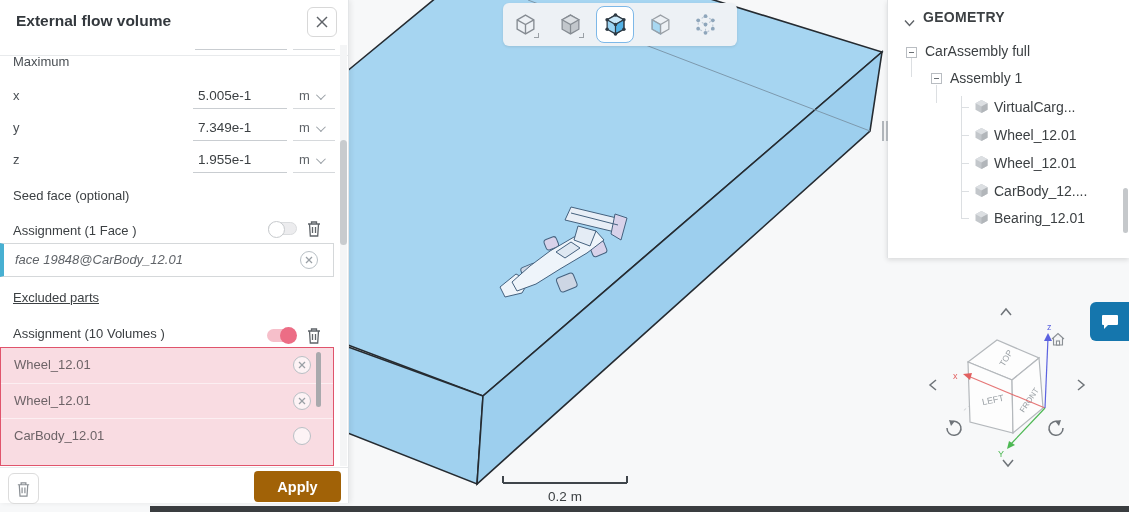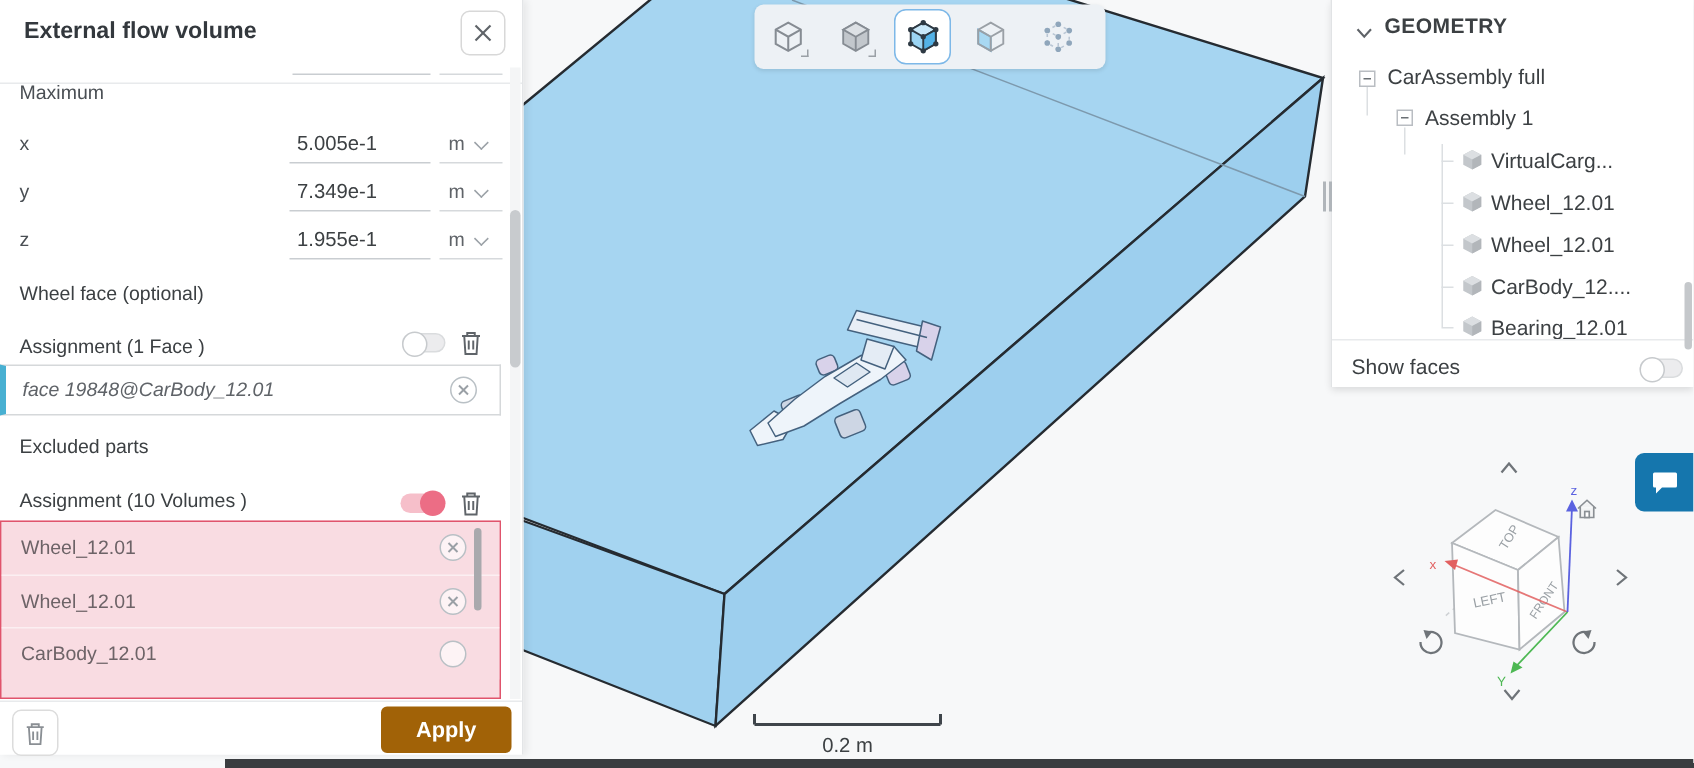--- a/index.html
+++ b/index.html
@@ -218,21 +218,21 @@
   <div class="unit" style="left:293px; top:88px; width:42px; height:21px;"><span>m</span><span class="chev"></span></div>
 
   <div class="lbl abs" style="left:13px; top:120px;">y</div>
   <div class="field" style="left:193px; top:120px; width:94px; height:21px;">7.349e-1</div>
   <div class="unit" style="left:293px; top:120px; width:42px; height:21px;"><span>m</span><span class="chev"></span></div>
 
   <div class="lbl abs" style="left:13px; top:152px;">z</div>
   <div class="field" style="left:193px; top:152px; width:94px; height:21px;">1.955e-1</div>
   <div class="unit" style="left:293px; top:152px; width:42px; height:21px;"><span>m</span><span class="chev"></span></div>
 
-  <div class="lbl abs" style="left:13px; top:188px; color:#3c4043;">Wheel face (optional)</div>
+  <div class="lbl abs" style="left:13px; top:188px; color:#3c4043;">Seed face (optional)</div>
 
   <div class="lbl abs" style="left:13px; top:223px; color:#3c4043;">Assignment (1 Face )</div>
   <div class="toggle off abs" style="left:268px; top:222px;">
       <span class="knob"></span>
     </div>
   <div class="abs" style="left:305px; top:219px;">
     <svg width="18" height="19" viewBox="0 0 18 19" fill="none" stroke="#5f6469" stroke-width="1.3">
       <path d="M3 5 H15 M6.5 5 V3 H11.5 V5 M4.5 5 L5.3 17 H12.7 L13.5 5"></path>
         <line x1="7.5" y1="8" x2="7.5" y2="14"></line>
         <line x1="10.5" y1="8" x2="10.5" y2="14"></line>
@@ -242,21 +242,21 @@
   <div id="chip">
     <span id="chip-text">face 19848@CarBody_12.01</span>
     <div class="circle-x abs" style="right:15px; top:7px;">
       <svg width="8" height="8" viewBox="0 0 8 8" stroke="#9aa0a6" stroke-width="1.3">
         <line x1="1" y1="1" x2="7" y2="7"></line>
           <line x1="7" y1="1" x2="1" y2="7"></line>
       </svg>
     </div>
   </div>
 
-  <div class="lbl abs" style="left:13px; top:290px; color:#3c4043;">Excluded parts</div>
+  <div class="lbl abs" style="left:13px; top:290px; color:#3c4043;text-decoration:underline;">Excluded parts</div>
 
   <div class="lbl abs" style="left:13px; top:326px; color:#3c4043;">Assignment (10 Volumes )</div>
   <div class="toggle on abs" style="left:267px; top:329px;">
       <span class="knob"></span>
     </div>
   <div class="abs" style="left:305px; top:326px;">
     <svg width="18" height="19" viewBox="0 0 18 19" fill="none" stroke="#5f6469" stroke-width="1.3">
       <path d="M3 5 H15 M6.5 5 V3 H11.5 V5 M4.5 5 L5.3 17 H12.7 L13.5 5"></path>
         <line x1="7.5" y1="8" x2="7.5" y2="14"></line>
         <line x1="10.5" y1="8" x2="10.5" y2="14"></line>
@@ -358,26 +358,20 @@
     </svg>
   <div class="tree-label abs" style="left:106px; top:183px;">CarBody_12....</div>
 
   <svg class="abs" style="left:86px; top:210px;" width="15" height="15" viewBox="0 0 15 15">
       <polygon points="7.5,1 13.5,4.2 13.5,10.8 7.5,14 1.5,10.8 1.5,4.2" fill="#c3c7cb"></polygon>
       <polygon points="7.5,1 13.5,4.2 7.5,7.4 1.5,4.2" fill="#dcdfe2"></polygon>
       <polygon points="7.5,7.4 13.5,4.2 13.5,10.8 7.5,14" fill="#b2b6ba"></polygon>
     </svg>
   <div class="tree-label abs" style="left:106px; top:210px;">Bearing_12.01</div>
 
-  <div id="show-faces-row">
-    <span class="tree-label abs" style="left:13px; top:9px;">Show faces</span>
-    <div class="toggle off abs" style="left:205px; top:12px;">
-        <span class="knob"></span>
-      </div>
-  </div>
 
   <div id="geo-scroll-thumb"></div>
 </div>
 <div id="geo-grip"></div>
 
 <svg id="viewcube" width="200" height="185" viewBox="905 295 200 185">
 
   <g stroke="#cfd2d5" stroke-width="1" stroke-dasharray="3,3" fill="none">
     <path d="M997 340 L989 389 M989 389 L962 412 M989 389 L1043 408"></path>
   </g>

